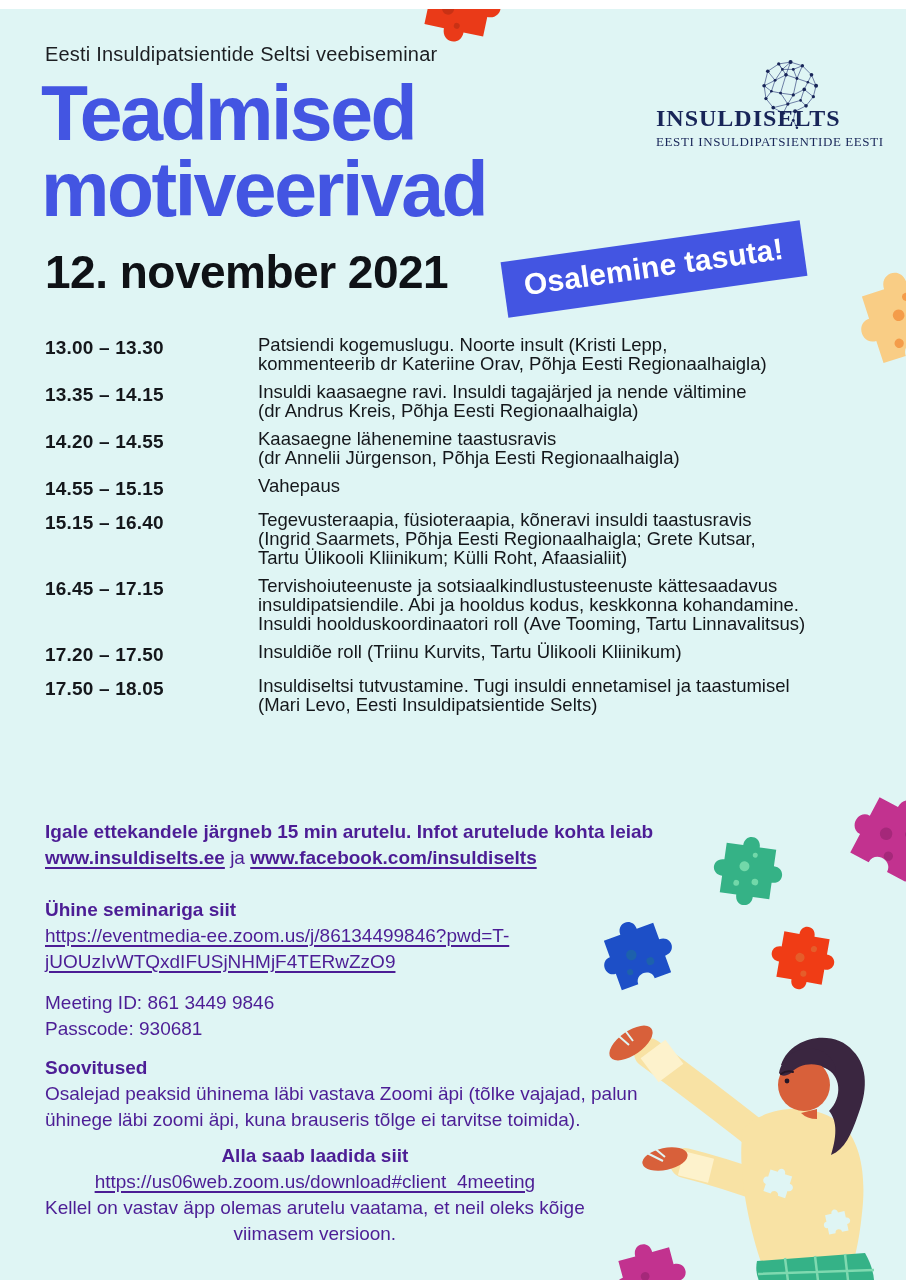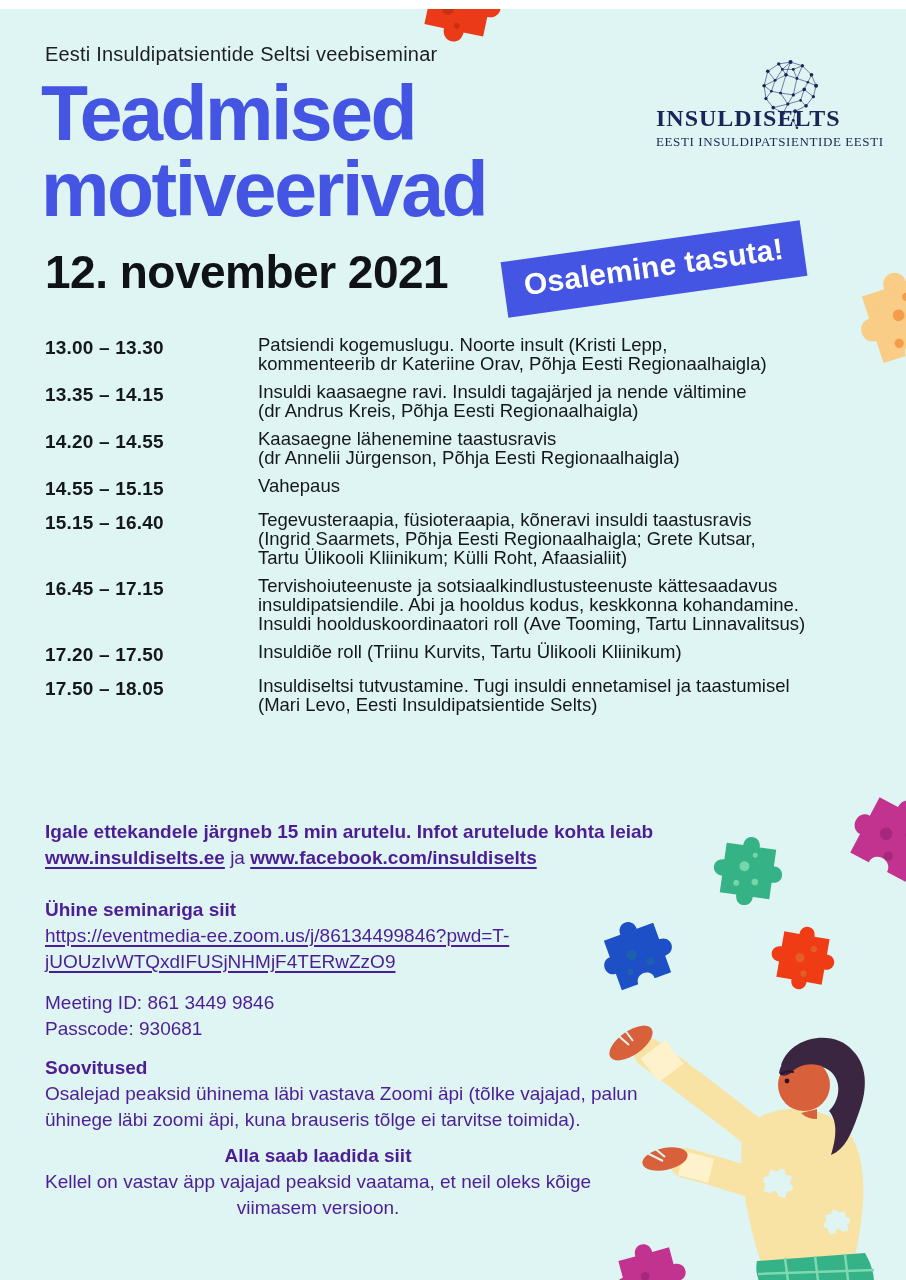--- a/index.html
+++ b/index.html
@@ -256,17 +256,18 @@
   </div>
 
   <div class="abs fblock f-soovitused">
     <div class="bold">Soovitused</div>
     <div class="pre">Osalejad peaksid ühinema läbi vastava Zoomi äpi (tõlke vajajad, palun
 ühinege läbi zoomi äpi, kuna brauseris tõlge ei tarvitse toimida).</div>
   </div>
 
   <div class="abs fblock f-download">
     <div class="bold">Alla saab laadida siit</div>
-    <div class="pre">Kellel on vastav äpp vajajad peaksid vaatama, et neil oleks kõige
+    <a class="plainlink">https://us06web.zoom.us/download#client_4meeting</a>
+    <div class="pre">Kellel on vastav äpp olemas arutelu vaatama, et neil oleks kõige
 viimasem versioon.</div>
   </div>
 
 </div>
 
 </body></html>

